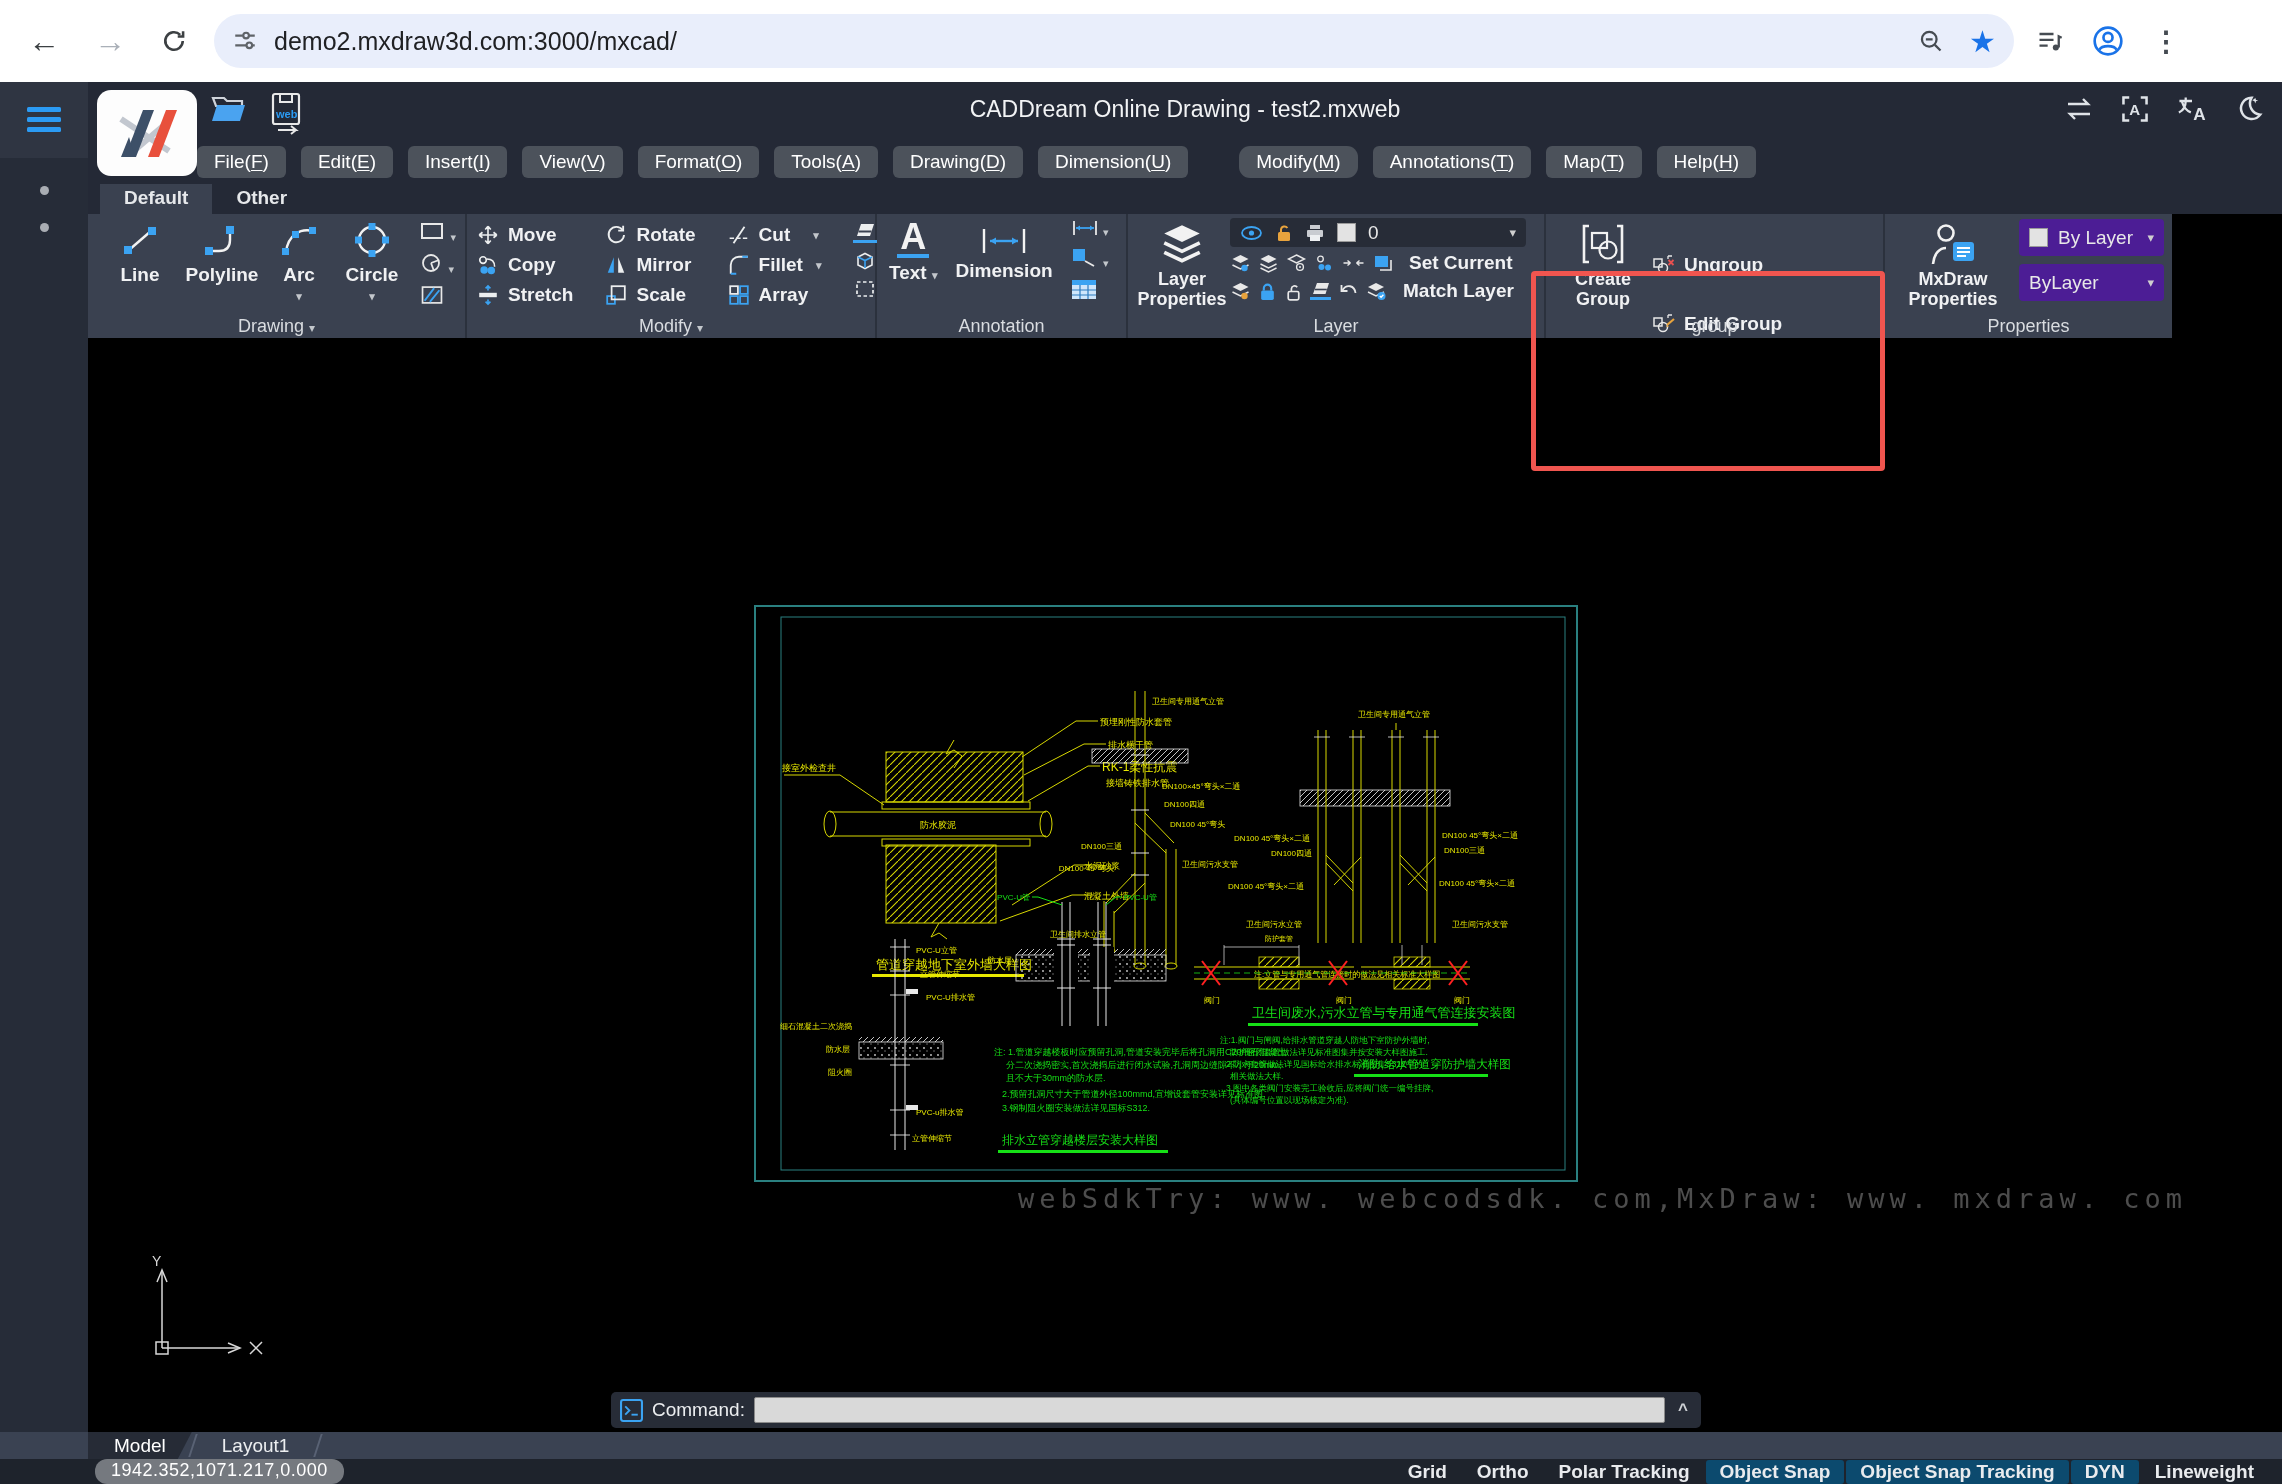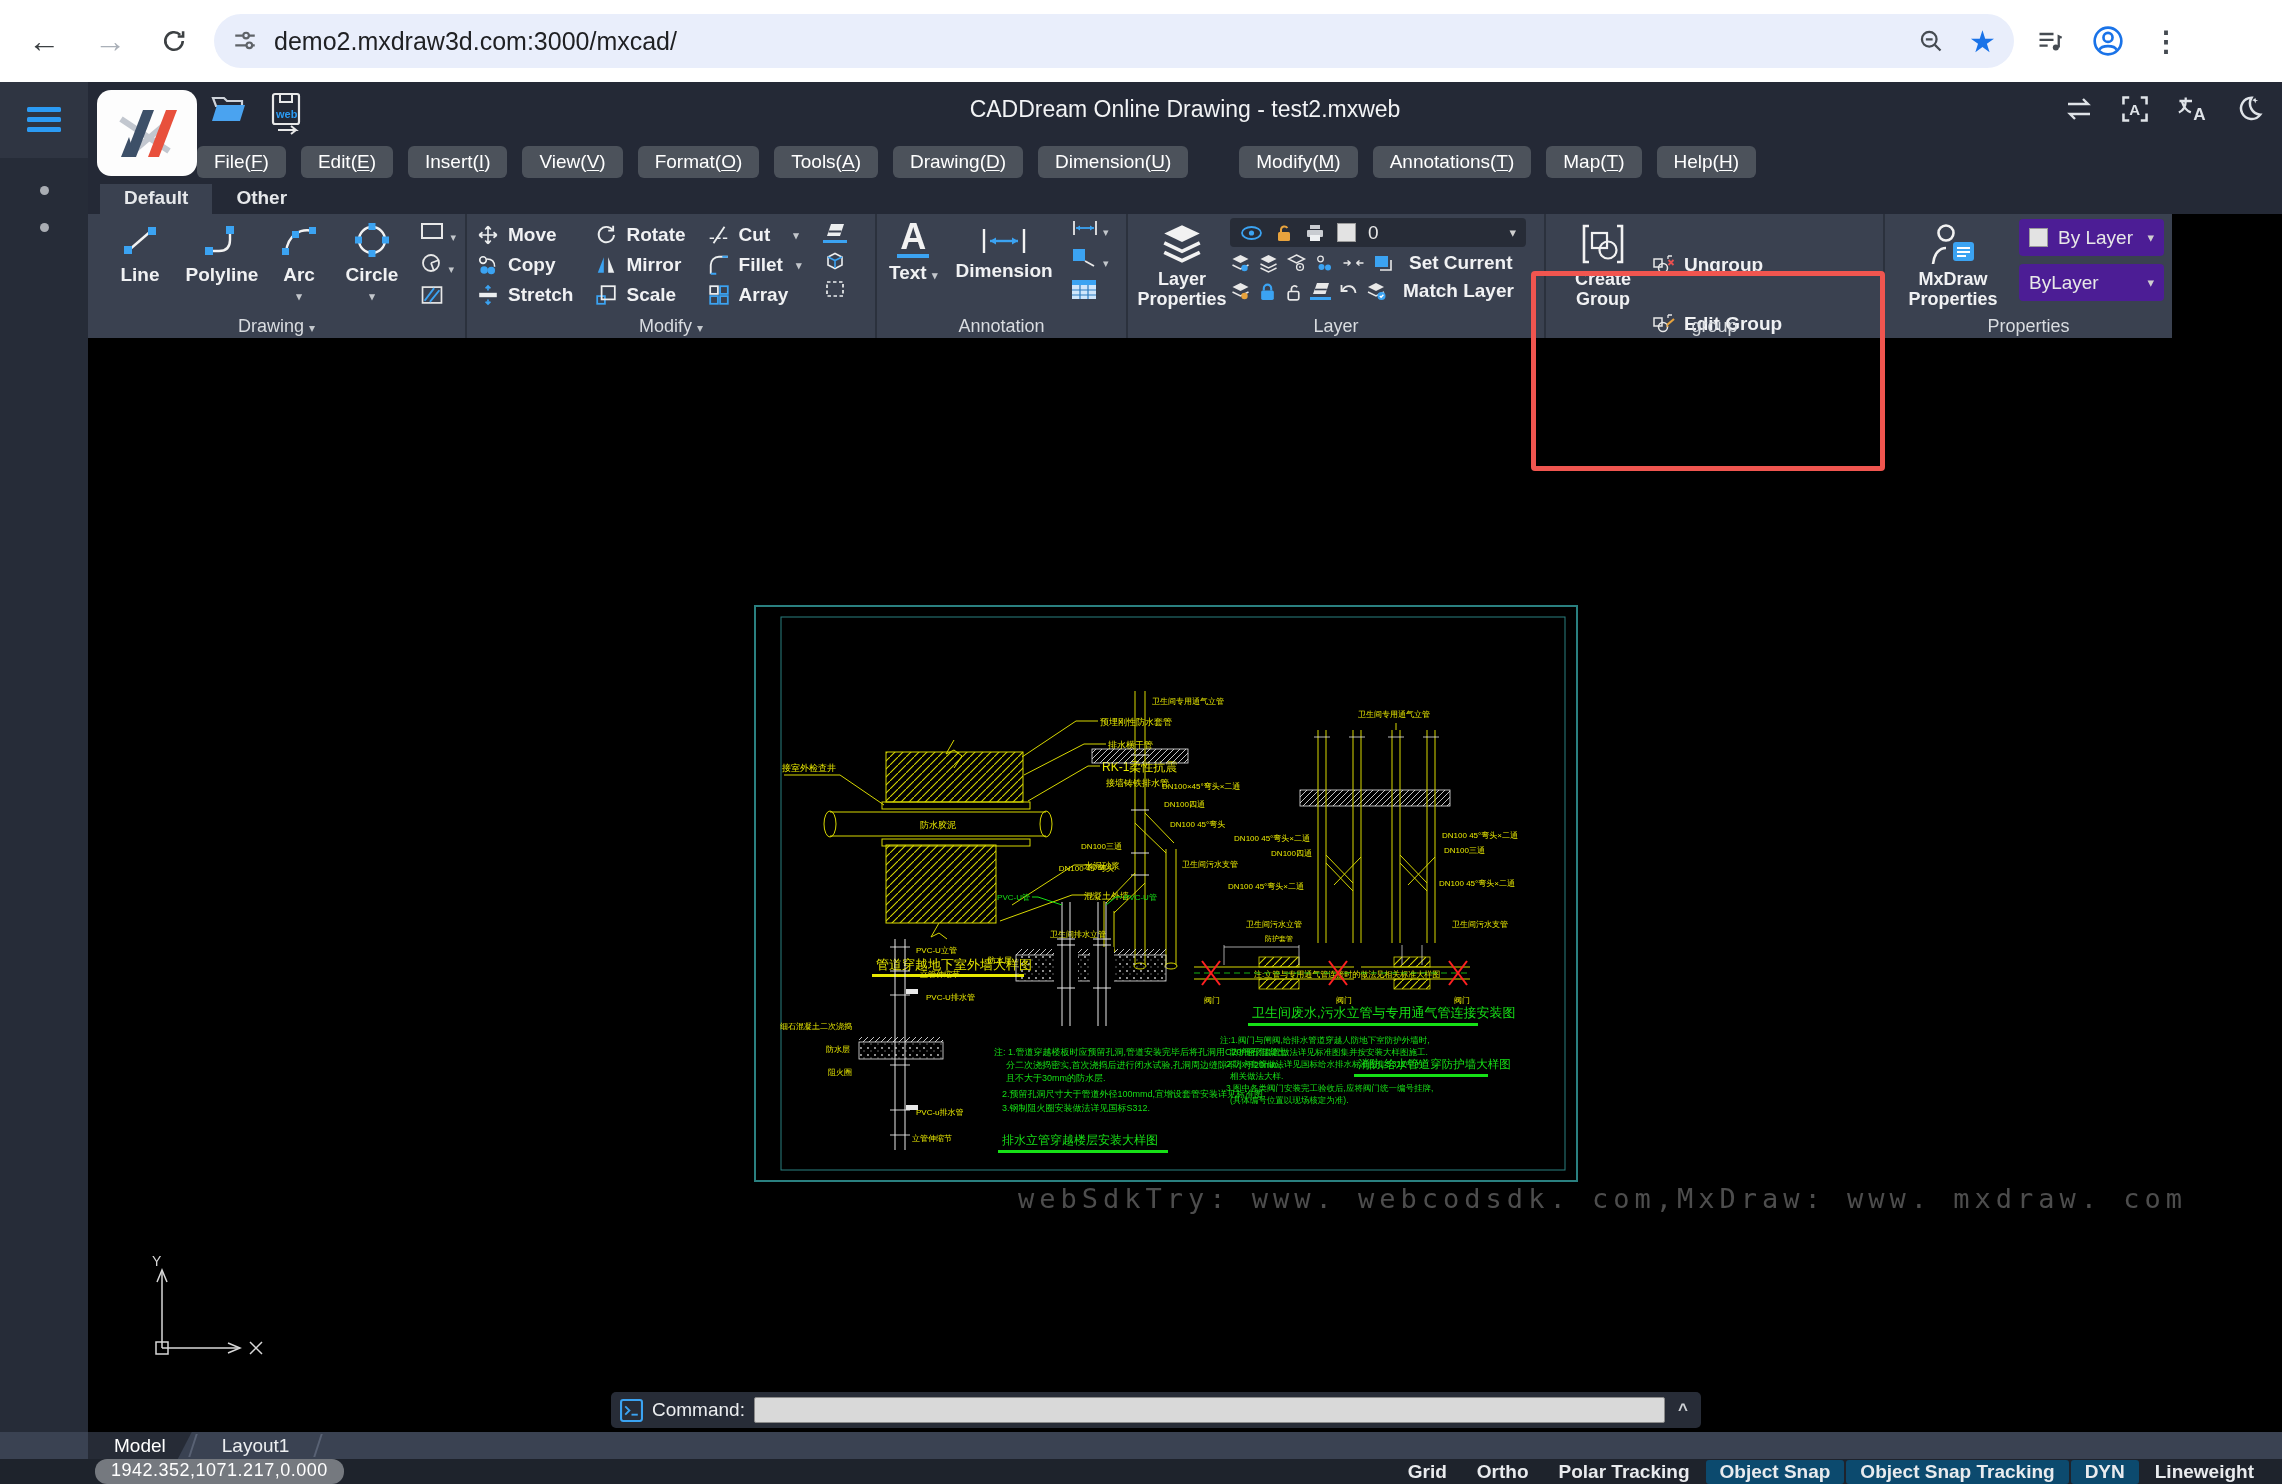--- a/index.html
+++ b/index.html
@@ -31,21 +31,21 @@
         border-radius:14px;z-index:6;display:flex;align-items:center;justify-content:center;}
   .file-icons{position:absolute;left:122px;top:10px;display:flex;gap:22px;align-items:flex-start;}
   .app-title{position:absolute;left:0;right:0;top:14px;text-align:center;color:#f2f3f5;font-size:23px;}
   .hdr-right{position:absolute;right:18px;top:12px;display:flex;gap:26px;align-items:center;}
 
   .menu-row{position:absolute;left:88px;top:58px;right:0;height:44px;background:#242936;
             display:flex;align-items:center;gap:15px;padding-left:109px;box-sizing:border-box;}
   .menu-btn{background:#4c525b;color:#fff;border:none;border-radius:6px;font-size:19px;
             font-family:"Liberation Sans",sans-serif;padding:5px 17px;line-height:1.2;cursor:pointer;}
   .menu-btn u{text-underline-offset:2px;}
-  .menu-gap{margin-left:36px;}
+  .menu-gap{margin-left:36px;border-radius:11px;}
 
   
   .ribbon{position:absolute;left:88px;top:102px;right:0;height:161px;background:#000;}
   .tabstrip{height:30px;background:#242936;display:flex;padding-left:12px;}
   .rtab{color:#e6e8eb;font-size:19px;font-weight:bold;padding:3px 24px 0;}
   .rtab.active{background:#3a4150;}
   .panels{position:relative;height:124px;width:2084px;background:#3a4150;}
   .panel{position:absolute;top:0;height:124px;border-right:2px solid #2b313d;box-sizing:border-box;}
   .plabel{position:absolute;bottom:1px;left:0;right:0;text-align:center;color:#d9dce0;font-size:18px;}
   .pc{font-size:12px;color:#c3c7cc;margin-left:5px;}
@@ -306,21 +306,21 @@
                   <rect x="2" y="2" width="18" height="15" fill="none" stroke="#e8e8e8" stroke-width="1.6"></rect>
                   <path d="M4 15L13 3M9 16l9-11" stroke="#3ba3f2" stroke-width="1.8"></path>
                 </svg>
             </span>
           </div>
         </div>
         <div class="plabel"><span>Drawing</span><span class="pc">▾</span></div>
       </div>
 
       <div class="panel" style="left:379px;width:410px;">
-        <div style="display:flex;gap:22px;padding:8px 0 0 10px;">
+        <div style="display:flex;gap:32px;padding:8px 0 0 10px;">
           <div style="display:flex;flex-direction:column;gap:4px;">
             <div class="mod-item">
               <span class="ico">
                   <svg width="22" height="22" viewBox="0 0 20 20">
                     <path d="M10 2v16M2 10h16M10 2L7.5 5M10 2l2.5 3M10 18l-2.5-3M10 18l2.5-3M2 10l3-2.5M2 10l3 2.5M18 10l-3-2.5M18 10l-3 2.5" stroke="#eceeef" stroke-width="1.5" fill="none"></path>
                   </svg>
                 </span>
               <span>Move</span>
             </div>
             <div class="mod-item">

